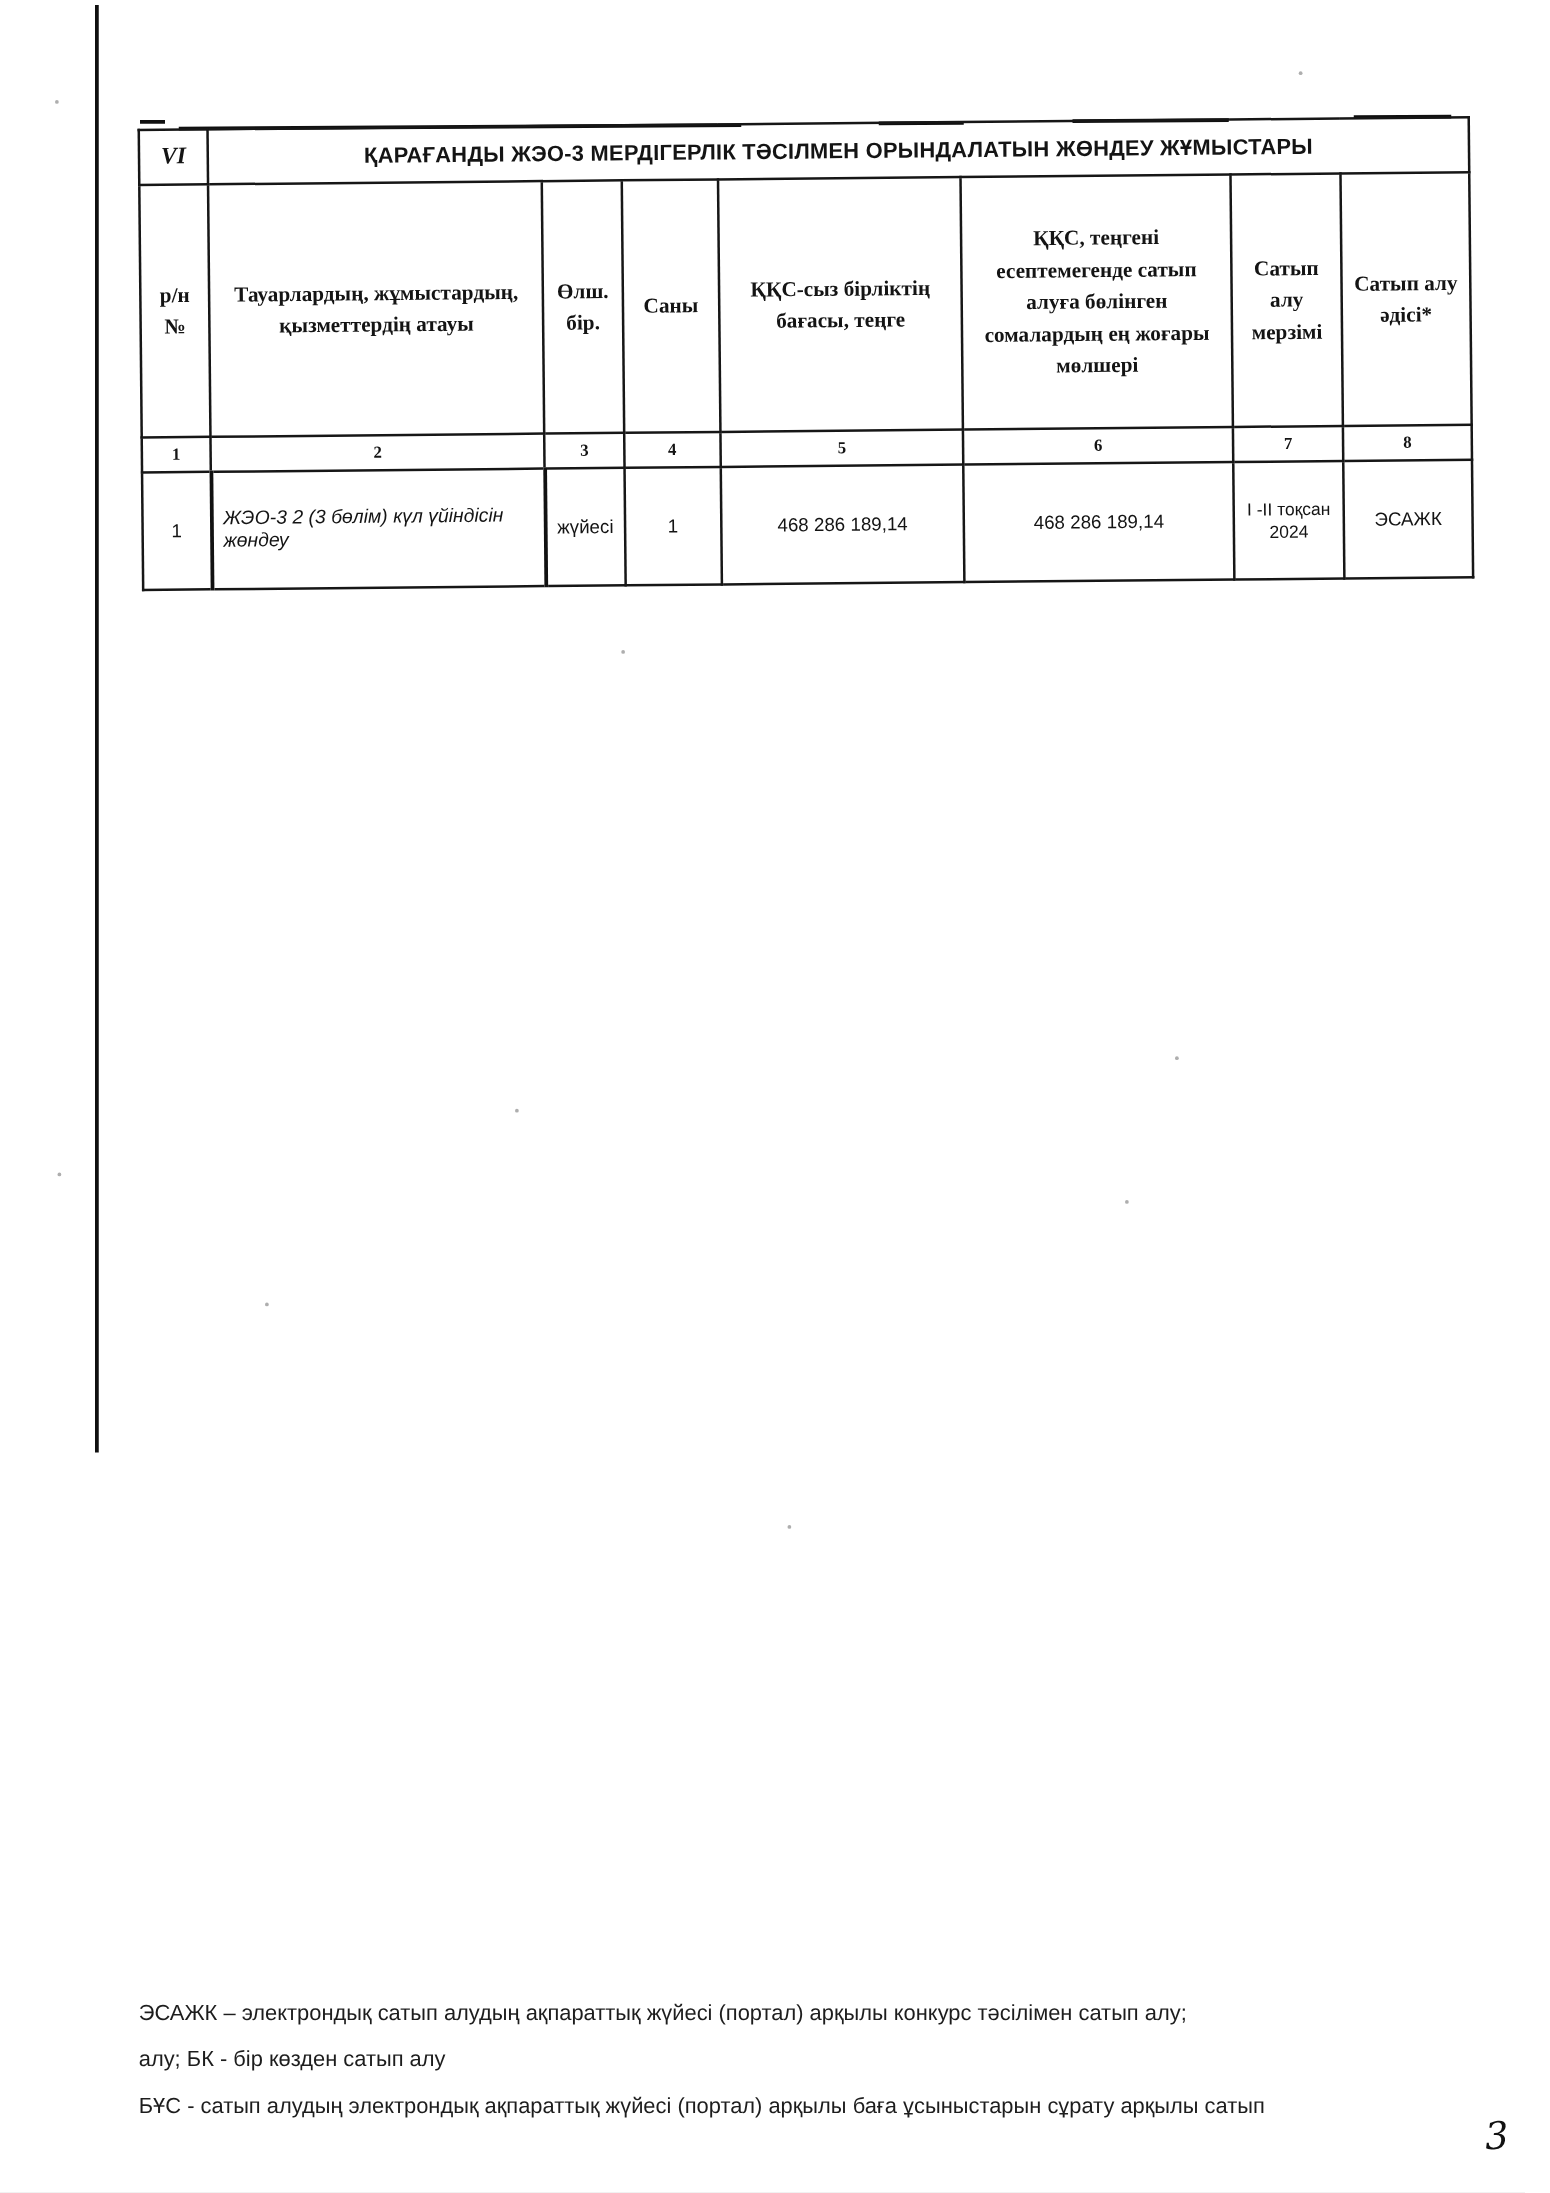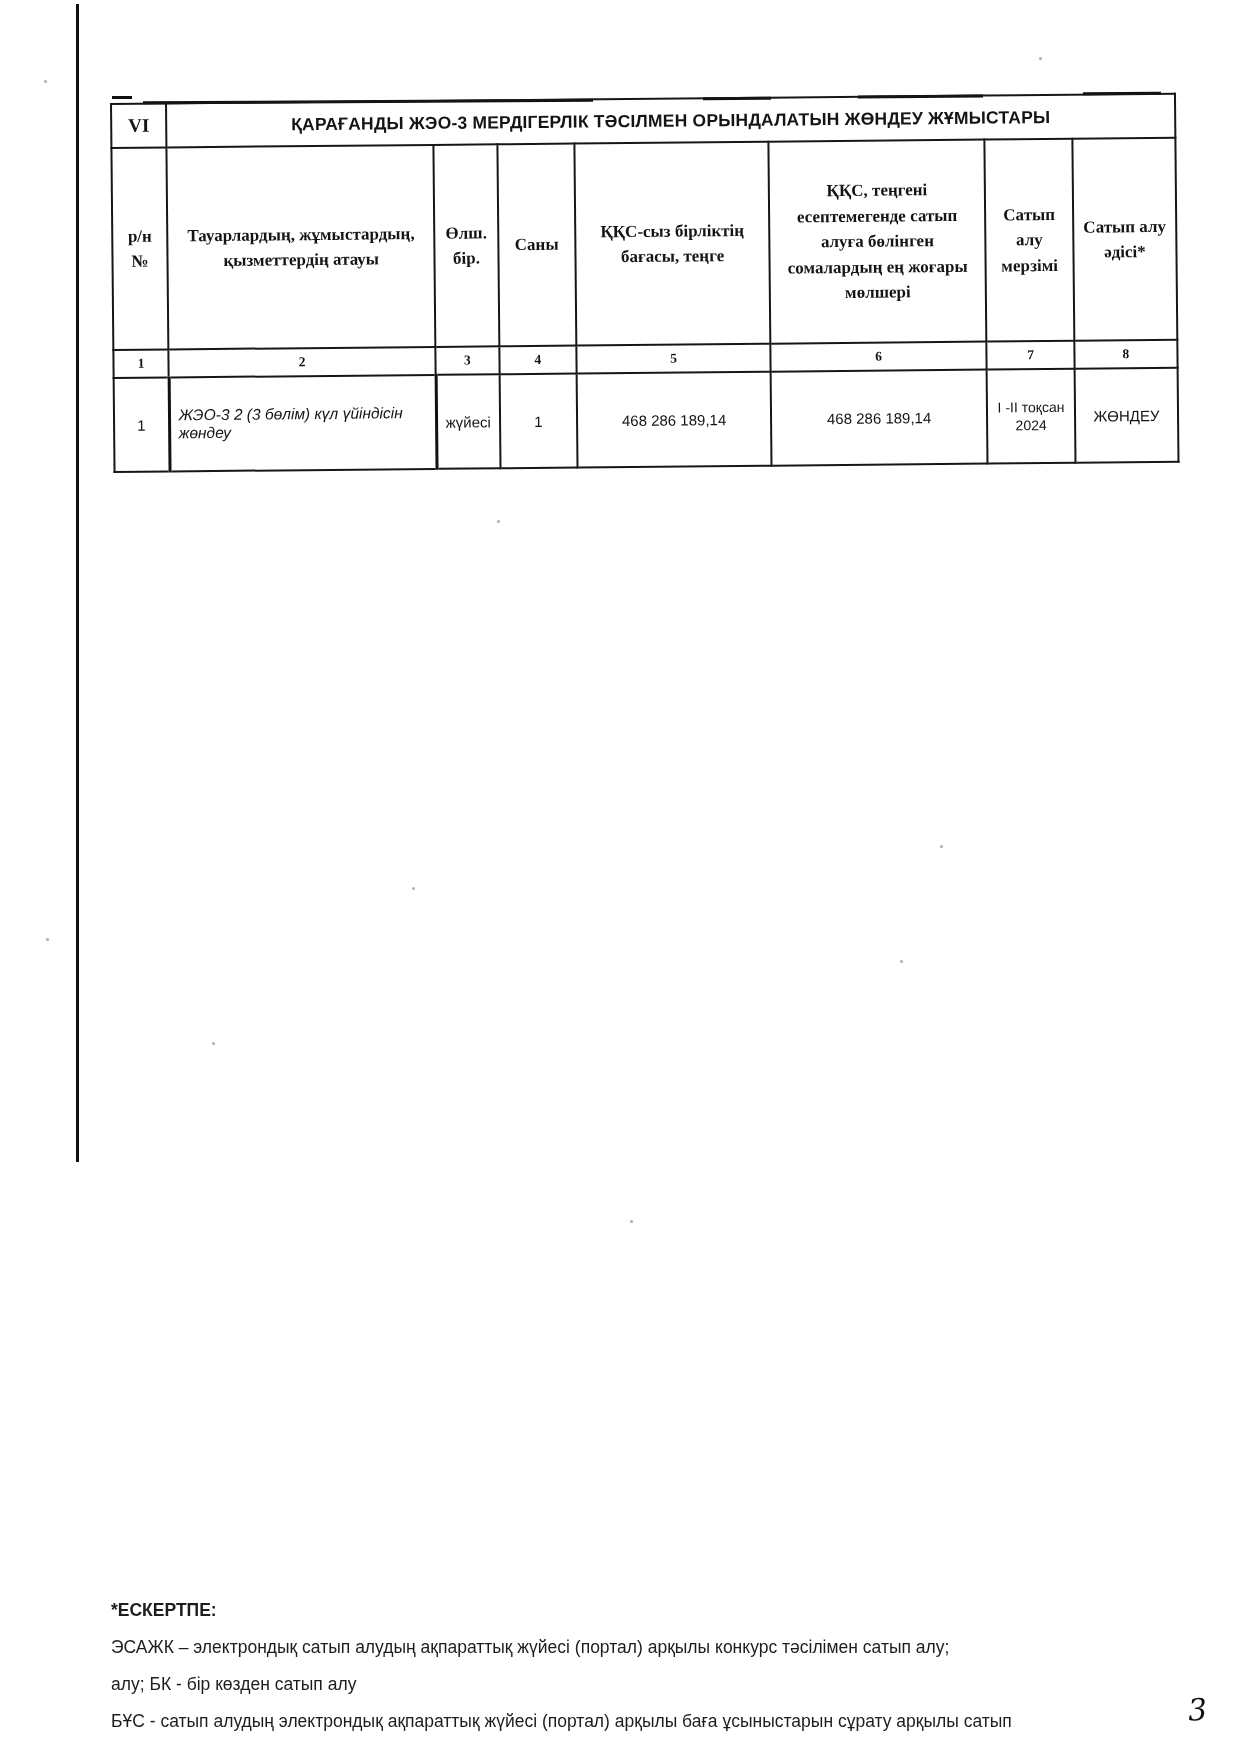--- a/index.html
+++ b/index.html
@@ -24,20 +24,21 @@
     position:absolute; left:110px; top:103px; width:1066px;
     transform:rotate(-0.55deg); transform-origin:0 0;
   }
   table.doc { border-collapse:collapse; table-layout:fixed; width:100%; }
   table.doc td { border:2px solid #161616; vertical-align:middle; overflow:hidden; }
 
   .row-title td { height:38px; }
   .cell-vi {
     font-family:"Liberation Serif", serif; font-weight:bold; font-size:19px;
     text-align:center;
+    font-style:italic;
   }
   .cell-title {
     font-weight:bold; font-size:17.5px; text-align:center; letter-spacing:.2px;
     padding:2px 10px;
   }
 
   .row-head td {
     height:192px; font-family:"Liberation Serif", serif; font-weight:bold;
     font-size:17px; line-height:1.5; text-align:center; padding:4px 5px;
   }
@@ -122,28 +123,27 @@
           <td>8</td>
         </tr>
         <tr class="row-data">
           <td>1</td>
           <td class="cell-name">ЖЭО-3 2 (3 бөлім) күл үйіндісін жөндеу</td>
           <td>жүйесі</td>
           <td>1</td>
           <td>468 286 189,14</td>
           <td>468 286 189,14</td>
           <td class="cell-period">I -II тоқсан 2024</td>
-          <td>ЖӨНДЕУ</td>
+          <td>ЭСАЖК</td>
         </tr>
       </tbody>
     </table>
   </div>
 
   <div class="notes">
-    <div class="heading">*ЕСКЕРТПЕ:</div>
     <div class="line">ЭСАЖК – электрондық сатып алудың ақпараттық жүйесі (портал) арқылы конкурс тәсілімен сатып алу;</div>
     <div class="line">алу; БК - бір көзден сатып алу</div>
     <div class="line">БҰС - сатып алудың электрондық ақпараттық жүйесі (портал) арқылы баға ұсыныстарын сұрату арқылы сатып</div>
   </div>
 
   <div class="page-number">3</div>
 
 </div>
 
 </body></html>

